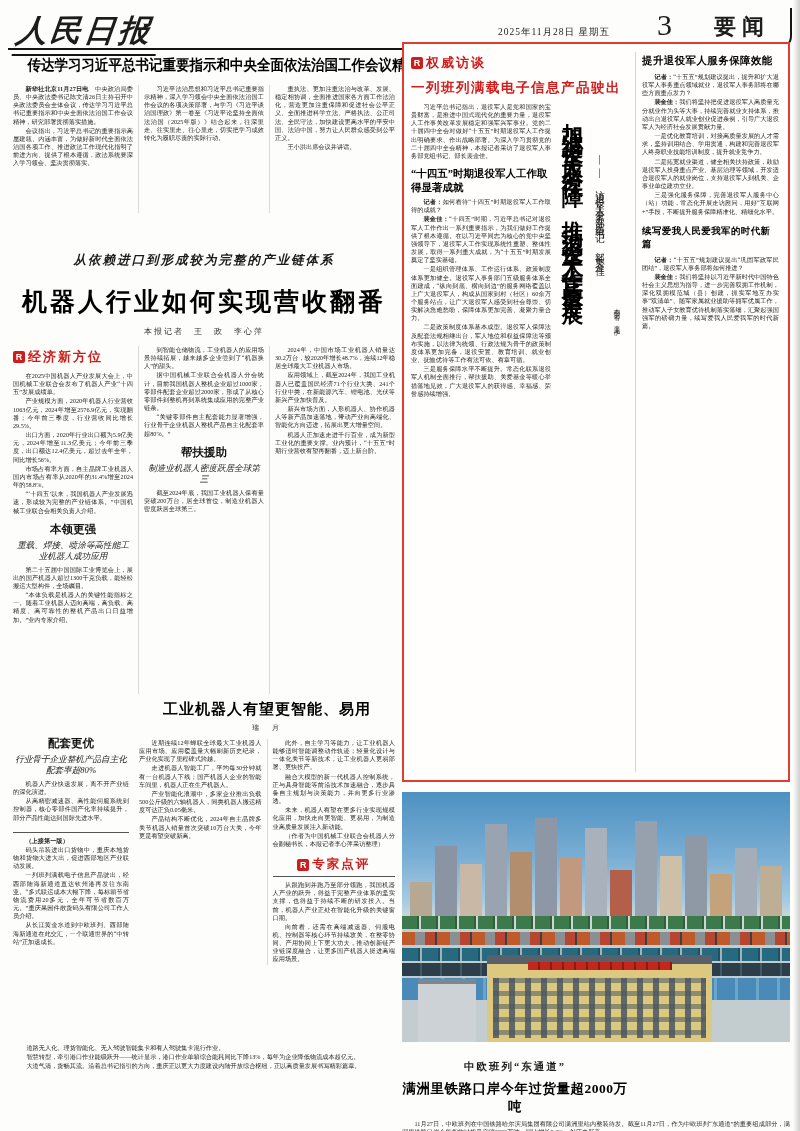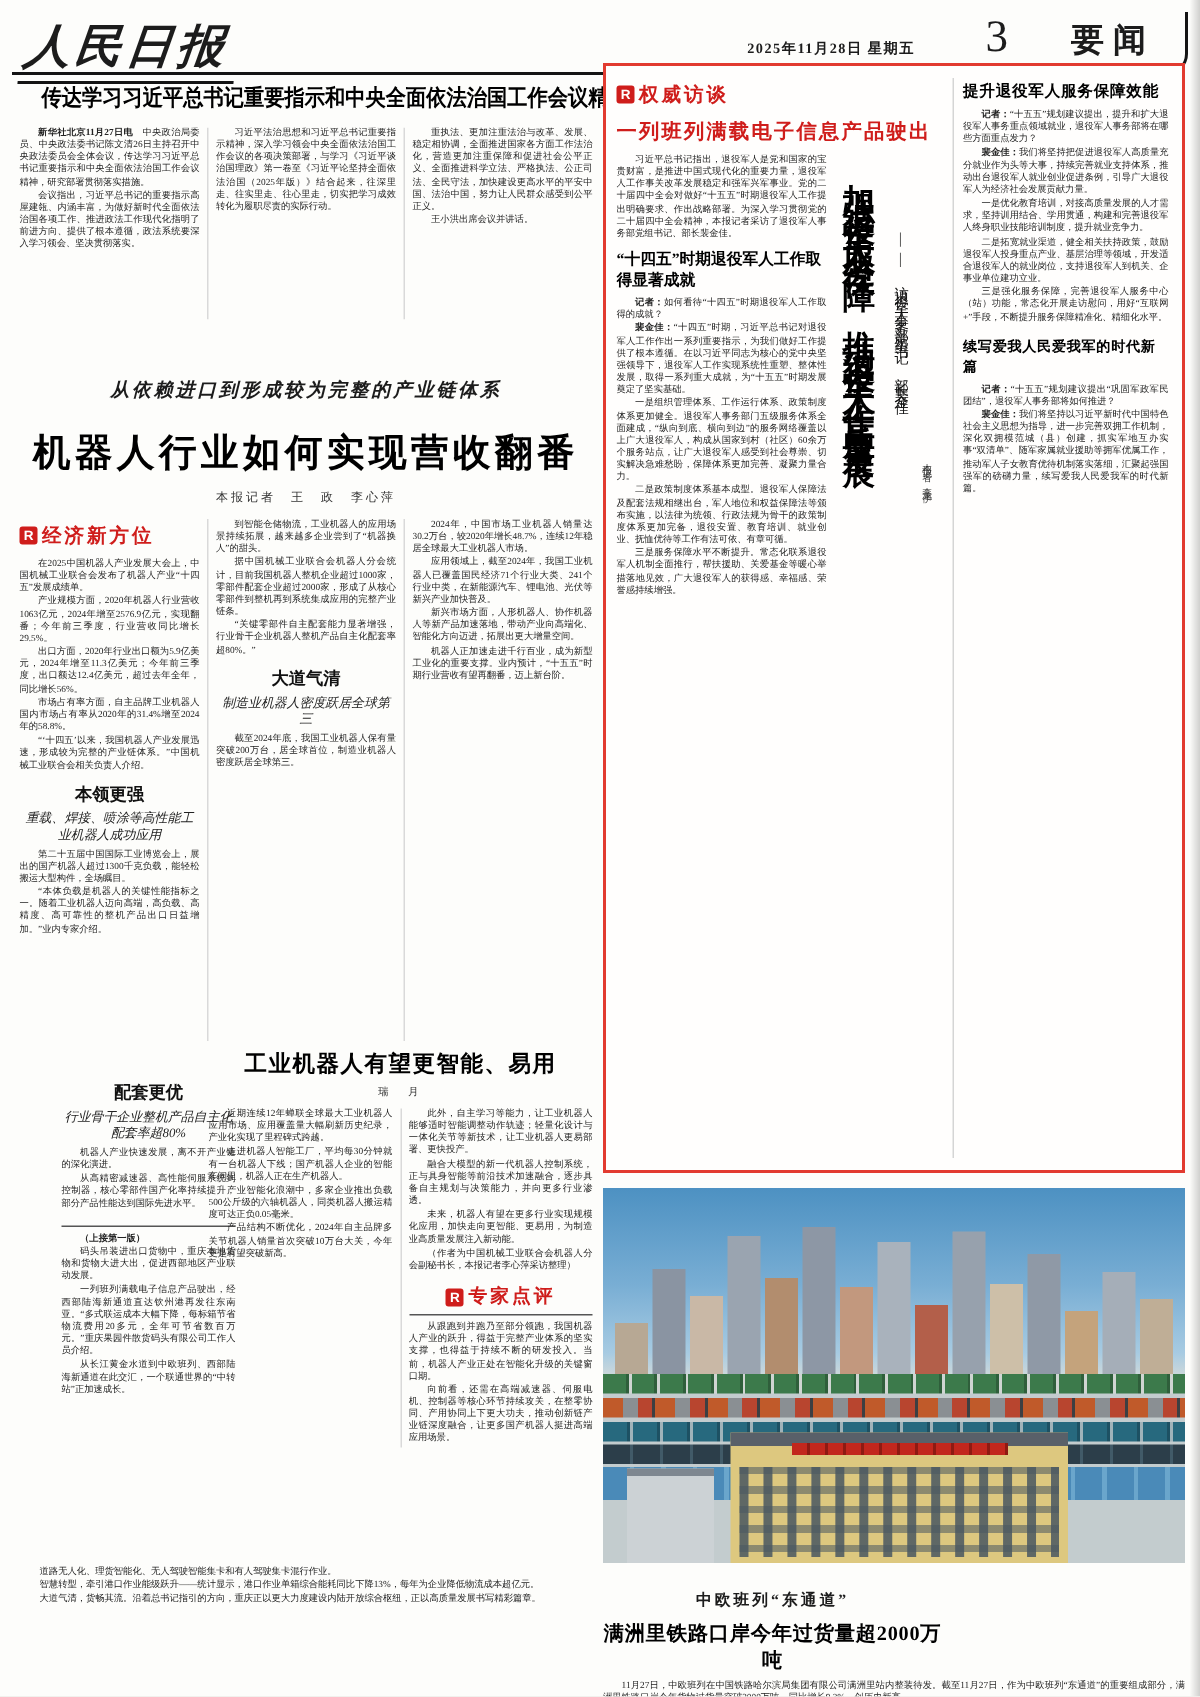--- a/index.html
+++ b/index.html
@@ -6,21 +6,21 @@
   #page{position:relative;width:800px;height:1131px;margin:0 auto;background:#fdfdfb;
         font-family:"Liberation Serif","DejaVu Serif",serif;color:#1c1c1c;overflow:hidden;}
   #page:after{content:"";position:absolute;right:0;top:0;width:7px;height:100%;
         background:linear-gradient(90deg,rgba(0,0,0,0),rgba(0,0,0,.18));pointer-events:none;}
 
   
   .head-rule{position:absolute;left:8px;top:8px;width:782px;height:40px;
         border-bottom:2px solid #141414;border-right:2px solid #141414;border-bottom-right-radius:14px;}
   .mast-logo{position:absolute;left:14px;top:10px;font-size:31px;font-weight:bold;font-style:italic;
         letter-spacing:3px;transform:skewX(-6deg);border-bottom:2px solid #141414;padding:0 6px 2px 2px;}
-  .mast-date{position:absolute;right:190px;top:26px;font-size:9.5px;font-weight:bold;letter-spacing:1px;}
+  .mast-date{position:absolute;right:190px;top:26px;font-size:9.5px;font-weight:normal;letter-spacing:1px;}
   .mast-page{position:absolute;right:128px;top:8px;font-size:30px;font-weight:500;}
   .mast-section{position:absolute;right:30px;top:12px;font-size:22px;font-weight:600;letter-spacing:6px;}
 
   
   .small-col p{margin:0 0 1px;font-size:6.2px;line-height:8.15px;text-align:justify;
         text-indent:2em;color:#232323;}
   .small-col p b{font-weight:bold;}
   .crosshead{font-size:11.5px;font-weight:bold;text-align:center;margin:7px 0 3px;color:#111;}
   .ital-sub{font-size:8.6px;line-height:11px;text-align:center;font-style:oblique;margin:0 0 4px;color:#222;}
 
@@ -44,21 +44,21 @@
   .r-badge{display:inline-flex;align-items:center;justify-content:center;width:12px;height:12px;
         background:#cf1d1b;color:#fff;font-size:9px;font-weight:bold;border-radius:2px;
         font-family:"Liberation Sans",sans-serif;flex:0 0 auto;}
   .red-label span.txt{color:#cf1d1b;font-weight:bold;font-size:13px;letter-spacing:2px;}
 
   
   #robot-cols{position:absolute;left:8px;top:346px;width:392px;height:348px;display:flex;overflow:hidden;}
   #robot-cols .small-col{flex:1;padding:0 5px;}
   #robot-cols .small-col + .small-col{border-left:1px solid #d9d9d9;}
 
-  #col1-lower{position:absolute;left:8px;top:714px;width:126px;height:346px;overflow:hidden;padding:0 5px;box-sizing:border-box;margin-left:28px;}
+  #col1-lower{position:absolute;left:8px;top:729px;width:126px;height:346px;overflow:hidden;padding:0 5px;box-sizing:border-box;}
   .cont-block{border-top:1.5px solid #555;margin-top:10px;padding-top:4px;}
   .cont-marker{font-size:7px;font-weight:bold;margin:0 0 2px;text-indent:0;}
 
   #sub-article{position:absolute;left:134px;top:696px;width:266px;height:346px;overflow:hidden;}
   .sa-head{font-size:15px;font-weight:800;text-align:center;letter-spacing:1px;margin:4px 0 4px;color:#000;}
   .sa-byline{font-size:7px;text-align:center;letter-spacing:3px;margin-bottom:6px;color:#333;}
   .sa-cols{display:flex;}
   .sa-cols .small-col{flex:1;padding:0 5px;}
   .sa-cols .small-col + .small-col{border-left:1px solid #d9d9d9;}
   .expert-label{display:flex;align-items:center;justify-content:center;gap:3px;margin:8px 0 3px;}
@@ -171,21 +171,21 @@
           <p>第二十五届中国国际工业博览会上，展出的国产机器人超过1300千克负载，能轻松搬运大型构件，全场瞩目。</p>
           <p>“本体负载是机器人的关键性能指标之一。随着工业机器人迈向高端，高负载、高精度、高可靠性的整机产品出口日益增加。”业内专家介绍。</p>
         </div>
     </div>
     <div class="small-col">
       <div>
           <p>到智能仓储物流，工业机器人的应用场景持续拓展，越来越多企业尝到了“机器换人”的甜头。</p>
           <p>据中国机械工业联合会机器人分会统计，目前我国机器人整机企业超过1000家，零部件配套企业超过2000家，形成了从核心零部件到整机再到系统集成应用的完整产业链条。</p>
           <p>“关键零部件自主配套能力显著增强，行业骨干企业机器人整机产品自主化配套率超80%。”</p>
         </div>
-      <div class="crosshead">大道气清</div>
+      <div class="crosshead">帮扶援助</div>
       <div class="ital-sub">制造业机器人密度跃居全球第三</div>
       <div>
           <p>截至2024年底，我国工业机器人保有量突破200万台，居全球首位，制造业机器人密度跃居全球第三。</p>
         </div>
     </div>
     <div class="small-col">
       <div>
           <p>2024年，中国市场工业机器人销量达30.2万台，较2020年增长48.7%，连续12年稳居全球最大工业机器人市场。</p>
           <p>应用领域上，截至2024年，我国工业机器人已覆盖国民经济71个行业大类、241个行业中类，在新能源汽车、锂电池、光伏等新兴产业加快普及。</p>
           <p>新兴市场方面，人形机器人、协作机器人等新产品加速落地，带动产业向高端化、智能化方向迈进，拓展出更大增量空间。</p>

